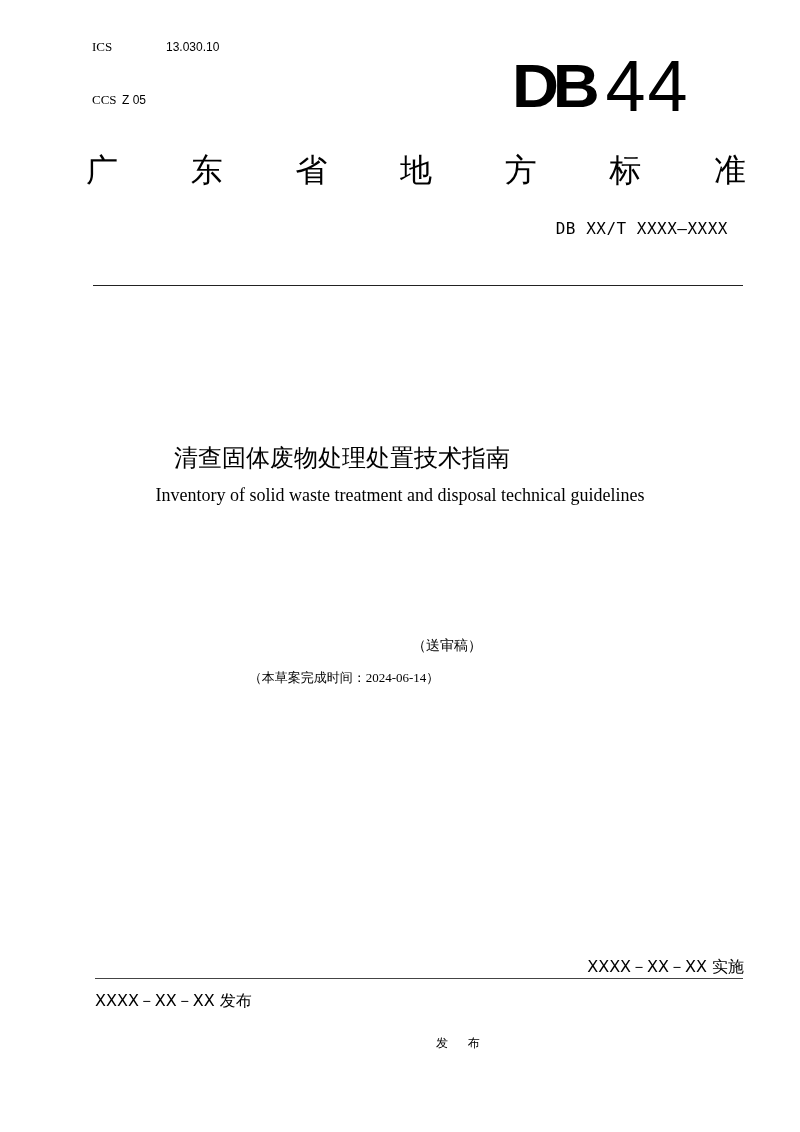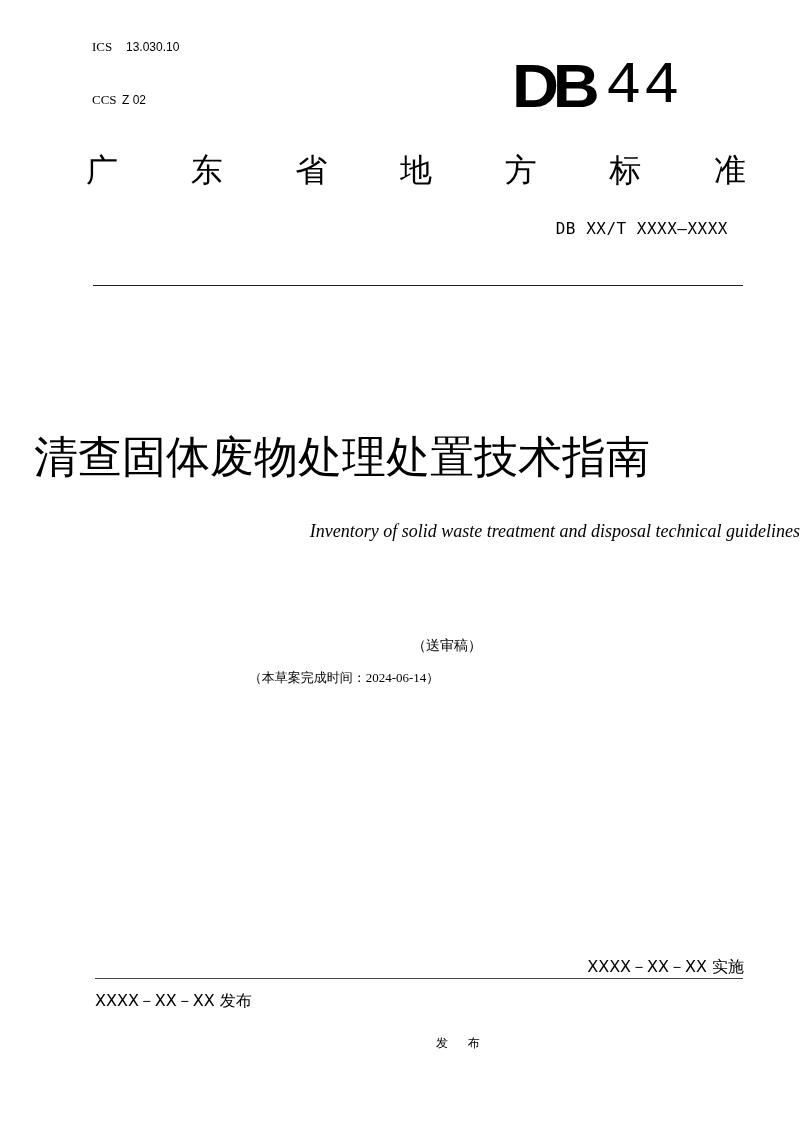--- a/index.html
+++ b/index.html
@@ -1,46 +1,46 @@
 <!DOCTYPE html>
 <html><head>
   <meta charset="utf-8">
   <style>
     html, body { margin: 0; padding: 0; background: #ffffff; }
     body { width: 800px; height: 1132px; position: relative; overflow: hidden; color: #000; }
     .abs { position: absolute; }
     .ics { left: 92px; top: 38px; font-family: "Liberation Serif", serif; font-size: 13px; line-height: 17px; }
     .ics .lbl { display: inline-block; width: 34px; }
-    .ics .val { font-family: "Liberation Sans", sans-serif; font-size: 12px; }
+    .ics .val { font-family: "Liberation Sans", sans-serif; font-size: 12px; margin-left: 40px; }
     .ccs { left: 92px; top: 60px; font-family: "Liberation Serif", serif; font-size: 13px; line-height: 17px; }
     .ccs .lbl { display: inline-block; width: 30px; margin-top: 31px; }
     .ccs .val { font-family: "Liberation Sans", sans-serif; font-size: 12px; }
     .logo { left: 512px; top: 56px; height: 56px; display: flex; align-items: flex-end; }
     .logo .db { font-family: "Liberation Sans", sans-serif; font-weight: bold; font-size: 62px; line-height: 52px; letter-spacing: -6px; transform: scaleX(1.05); transform-origin: left; margin-right: 16px; }
-    .logo .num { font-family: Liberation Mono, monospace; font-size: 60px; line-height: 52px; letter-spacing: 2px; text-align: center; }
+    .logo .num { font-family: Liberation Sans, sans-serif; font-size: 72px; line-height: 52px; letter-spacing: 2px; text-align: center; }
     .prov { left: 86px; top: 150px; width: 660px; display: flex; justify-content: space-between; font-family: "DejaVu Sans", sans-serif; font-size: 32px; line-height: 40px; }
     .stdno { right: 72px; top: 219px; font-family: "DejaVu Sans Mono", monospace; font-size: 16px; letter-spacing: 0.5px; }
     .rule-top { left: 93px; top: 285px; width: 650px; height: 0; border-top: 1.5px solid #222; }
-    .title-cn { left: 0; width: 684px; top: 436px; text-align: center; font-family: Liberation Serif, serif; font-size: 44px; line-height: 44px; }
-    .title-en { left: 0; width: 800px; top: 520px; text-align: right; font-family: "Liberation Serif", serif; font-size: 18px; line-height: 22px; font-style: italic; }
+    .title-cn { left: 0; width: 684px; top: 436px; text-align: center; font-family: Liberation Sans, sans-serif; font-size: 24px; line-height: 44px; }
+    .title-en { left: 0; width: 800px; top: 484px; text-align: center; font-family: "Liberation Serif", serif; font-size: 18px; line-height: 22px; }
     .draft { left: 0; width: 800px; top: 637px; text-align: center; font-family: "DejaVu Sans", sans-serif; font-size: 14px; padding-left: 47px; }
     .draftdate { left: 0; width: 688px; top: 669px; text-align: center; font-family: "Liberation Serif", serif; font-size: 13px; }
     .pub { left: 95px; top: 957px; font-family: "DejaVu Sans", sans-serif; font-size: 16px; margin-top: 34px; }
     .impl { right: 56px; top: 957px; font-family: "DejaVu Sans", sans-serif; font-size: 16px; }
     .rule-bot { left: 95px; top: 978px; width: 648px; height: 0; border-top: 1.5px solid #444; }
     .issuer { left: 436px; top: 1035px; font-family: "DejaVu Sans", sans-serif; font-size: 12px; letter-spacing: 8px; }
   </style>
 </head>
 <body>
 
 <div class="abs ics">
   <span class="lbl">ICS</span><span class="val">13.030.10</span>
 </div>
 <div class="abs ccs">
-  <span class="lbl">CCS</span><span class="val">Z 02</span>
+  <span class="lbl">CCS</span><span class="val">Z 05</span>
 </div>
 
 <div class="abs logo">
   <span class="db">DB</span>
   <span class="num">44</span>
 </div>
 
 <div class="abs prov">
   <span>广</span>
   <span>东</span>

